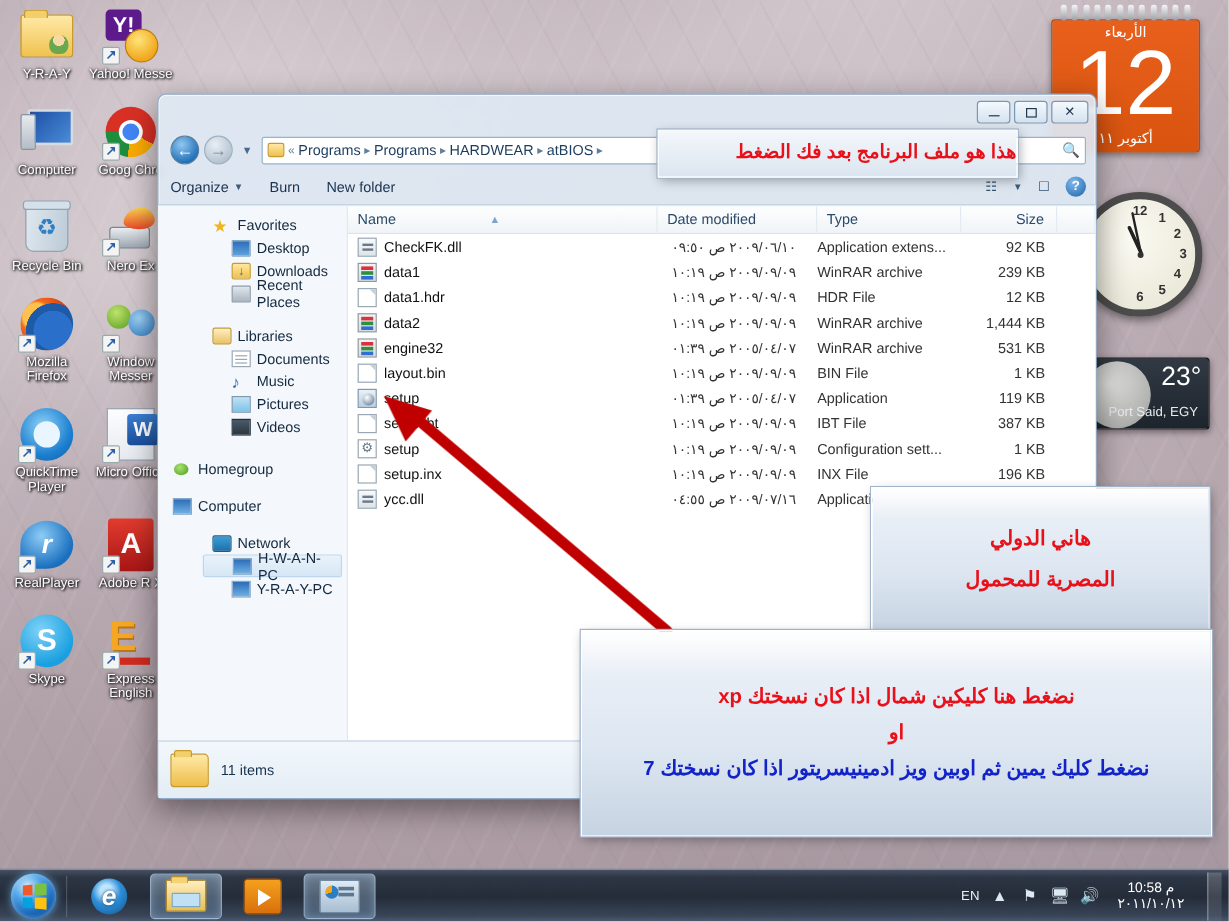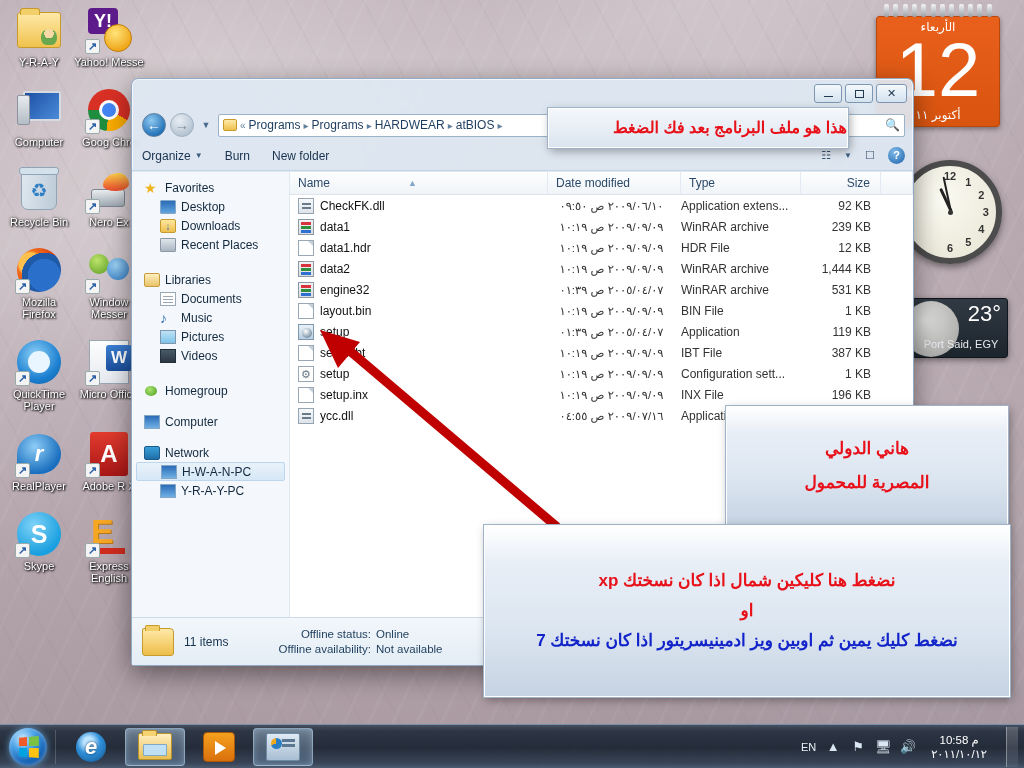--- a/index.html
+++ b/index.html
@@ -181,21 +181,21 @@
   .tb-right { position:absolute; right: 8px; top: 4px; display:flex; align-items:center; gap: 8px; }
   .viewico { width: 20px; height: 20px; display:flex; align-items:center; justify-content:center; font-size:11px; color:#33536f; }
   .helpico { width:17px;height:17px;border-radius:50%;background:radial-gradient(circle at 38% 30%,#7fb9e8,#1c63ab);
     color:#fff;font-size:11px;font-weight:bold;display:flex;align-items:center;justify-content:center; }
 
   .body-area { flex: 1; display: flex; min-height: 0; background: #fff; border-top: 1px solid #dfe8f1; }
   .navpane {
     width: 158px; flex: 0 0 158px; background: #f4f8fc; border-right: 1px solid #e0e8f0;
     padding: 6px 0 0 0; overflow: hidden; font-size: 12px;
   }
-  .nav-group { margin-bottom: 4px; }
+  .nav-group { margin-bottom: 4px; margin-left: 33px; }
   .nav-row { height: 19px; display:flex; align-items:center; gap:5px; padding-left: 12px; color:#13293f; cursor:default; }
   .nav-row.child { padding-left: 28px; }
   .nav-row.sel { background: linear-gradient(#e9f2fa,#d6e7f6); border:1px solid #bcd6ee; border-radius:2px; margin: 0 4px; padding-left: 24px; }
   .nav-sp { height: 12px; }
   .ni { width: 16px; height: 14px; flex: 0 0 16px; display:inline-block; position:relative; }
   .ni-star::after{content:"\2605";position:absolute;inset:0;color:#f0b41e;font-size:14px;line-height:14px;}
   .ni-desktop{background:linear-gradient(#2b6cb8,#5fa3dd);border:1px solid #86a7c6;border-radius:1px;}
   .ni-down{background:linear-gradient(#ffe7a0,#eec04c);border:1px solid #c79a2c;border-radius:2px;}
   .ni-down::after{content:"\2193";position:absolute;inset:0;color:#2b6cb8;font-size:10px;text-align:center;line-height:13px;font-weight:bold;}
   .ni-recent{background:linear-gradient(#dfe6ec,#aab6c2);border:1px solid #8b98a5;border-radius:1px;}
@@ -714,28 +714,20 @@
             <div class="ftype">Application extens...</div>
             <div class="fsize">107 KB</div>
           </div>
         </div>
       </div>
     </div>
 
     <div class="statusbar">
       <div class="sb-folder"></div>
       <div class="sb-items">11 items</div>
-      <div class="sb-pairs">
-        <div>
-          <span class="sb-lbl">Offline status:</span><b>Online</b>
-        </div>
-        <div>
-          <span class="sb-lbl">Offline availability:</span><b>Not available</b>
-        </div>
-      </div>
     </div>
   </div>
 
   <svg id="red-arrow" width="250" height="210" viewBox="0 0 250 210">
     <line x1="238" y1="196" x2="26" y2="16" stroke="#c00000" stroke-width="9" stroke-linecap="round"></line>
     <polygon points="2,0 42,12 20,38" fill="#c00000"></polygon>
   </svg>
 
   <div class="callout" id="callout-top">
     <div class="line">هذا هو ملف البرنامج بعد فك الضغط</div>

